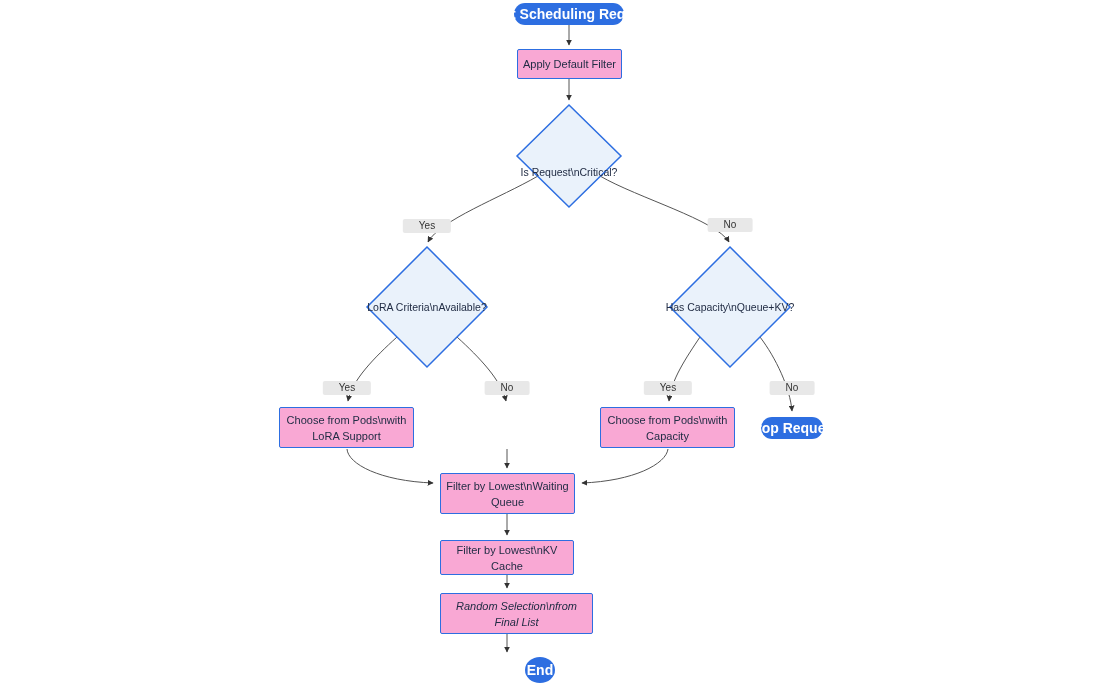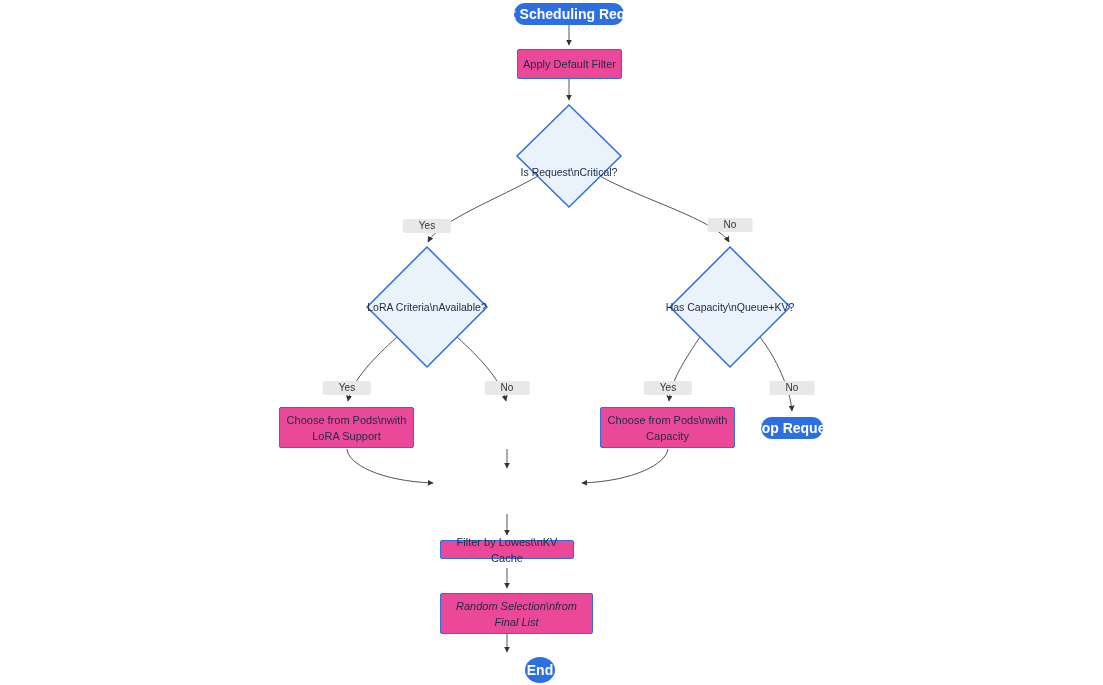--- a/index.html
+++ b/index.html
@@ -8,21 +8,21 @@
     font-family:"Liberation Sans", sans-serif; overflow:hidden;
   }
   svg.layer { position:absolute; left:0; top:0; width:1103px; height:685px; }
   .edge { stroke:#555555; stroke-width:1; fill:none; }
   .diamond { fill:#EAF2FB; stroke:#2D6EE1; stroke-width:1.5; }
   .node {
     position:absolute; display:flex; align-items:center; justify-content:center;
     text-align:center; white-space:pre-line; color:#222D45;
     font-size:11px; line-height:16px; box-sizing:border-box;
   }
-  .rect { background:#ec4899; border:1.5px solid #2D6EE1; border-radius:2px; }
+  .rect { background:#f9a8d4; border:1.5px solid #2D6EE1; border-radius:2px; }
   .pill {
     background:#2D6EE1; color:#ffffff; font-weight:700; font-size:14px;
     border-radius:12px; white-space:nowrap;
   }
   .circle { border-radius:50%; }
   .diamond-label {
     position:absolute; transform:translate(-50%,-50%); font-size:10.5px;
     color:#222D45; white-space:nowrap; text-align:center;
   }
   .edge-label {
@@ -75,22 +75,24 @@
 
   <div class="node rect" style="left:279px; top:407px; width:135px; height:41px;">Choose from Pods\nwith
 LoRA Support</div>
 
 
   <div class="node rect" style="left:600px; top:407px; width:135px; height:41px;">Choose from Pods\nwith
 Capacity</div>
 
   <div class="node pill" style="left:761px; top:417px; width:62px; height:22px;">Drop Request</div>
 
+  <div class="node rect" style="left:440px; top:473px; width:135px; height:41px;">Filter by Lowest\nWaiting
+Queue</div>
 
-  <div class="node rect" style="left:440px; top:540px; width:134px; height:19px;">Filter by Lowest\nKV Cache</div>
+  <div class="node rect" style="left:440px; top:540px; width:134px; height:35px;">Filter by Lowest\nKV Cache</div>
 
   <div class="node rect" style="left:440px; top:593px; width:153px; height:41px;font-style:italic;">Random Selection\nfrom
 Final List</div>
 
   <div class="node pill circle" style="left:493px; top:657px; width:30px; height:26px;margin-left:32px;">End</div>
 
   <div class="edge-label" style="left:427px; top:226px;">Yes</div>
 
   <div class="edge-label" style="left:730px; top:225px;">No</div>
 

